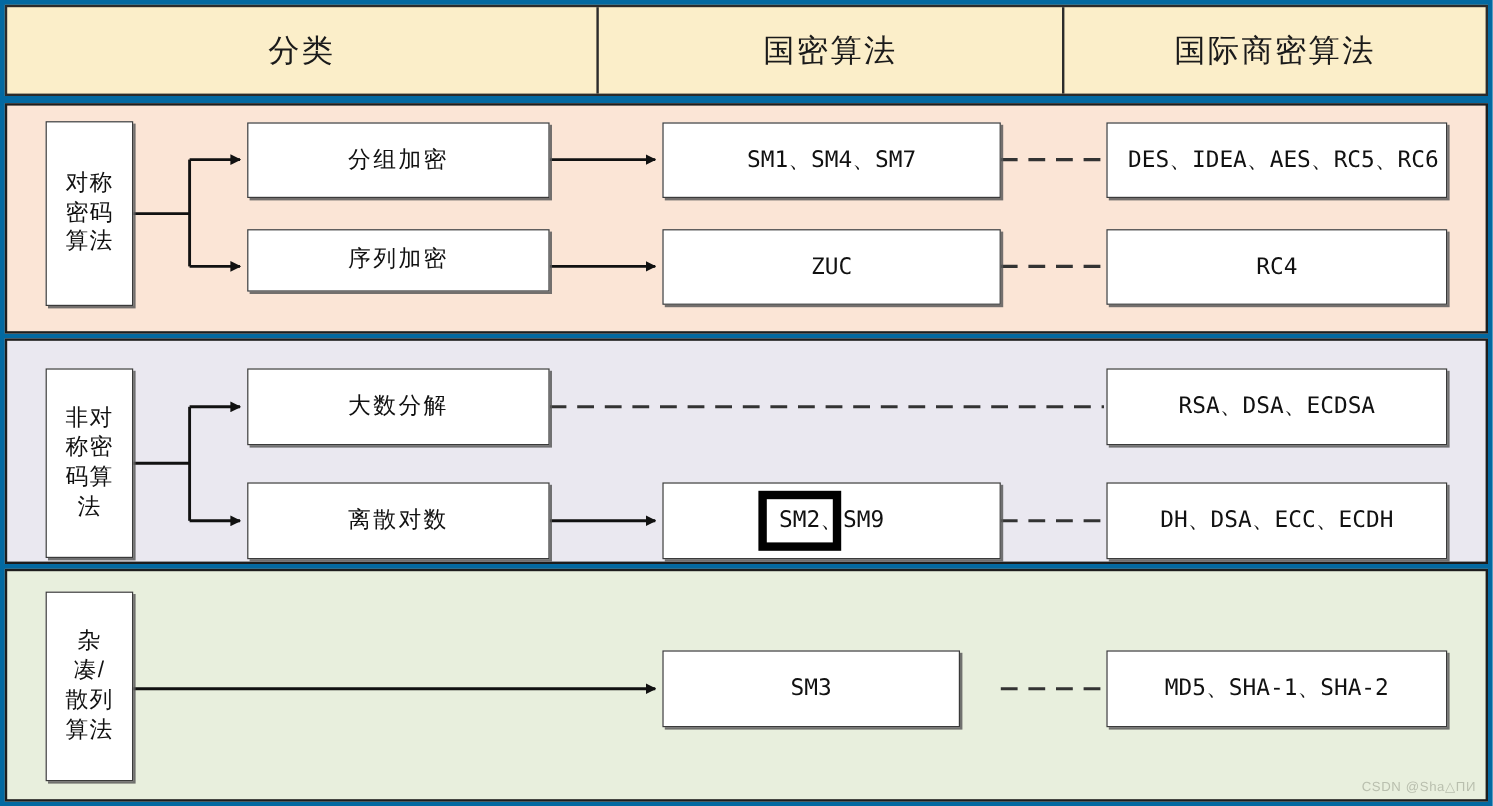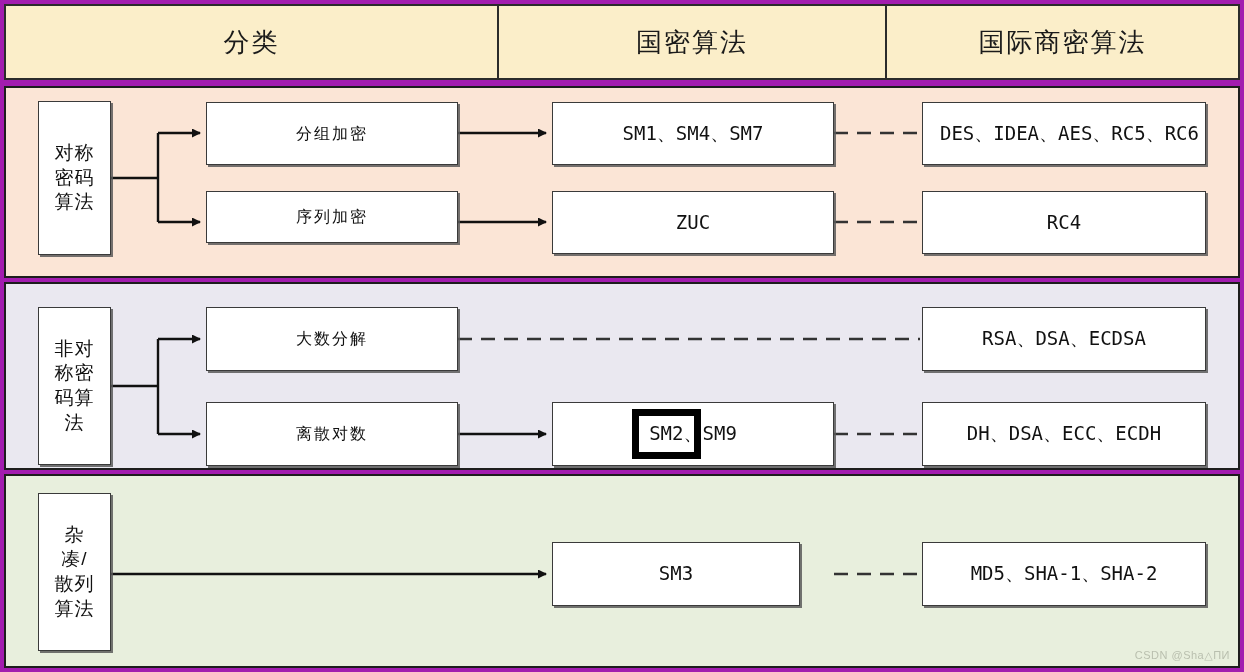--- a/index.html
+++ b/index.html
@@ -1,20 +1,20 @@
 <!DOCTYPE html>
 <html><head>
 <meta charset="utf-8">
 <style>
   html,body{margin:0;padding:0;background:#ffffff;}
   body{font-family:"Liberation Sans","DejaVu Sans",sans-serif;}
   #root{
     position:relative;
     width:1244px;height:672px;
-    background:#a21caf;
+    background:#0369a1;
     overflow:hidden;
   }
 
   
   .header{
     position:absolute;left:4px;top:4px;width:1236px;height:76px;
     background:#fbeec9;
     border:2px solid #2b2b2b;
     box-sizing:border-box;
     display:flex;
@@ -62,21 +62,21 @@
     letter-spacing:1px;
   }
   .vbox .txt{
     width:44px;
     word-break:break-all;
     white-space:normal;
     line-height:1.3;
   }
 
   
-  .mbox{font-size:16px;letter-spacing:2px;}
+  .mbox{font-size:19px;letter-spacing:2px;}
 
   
   .abox{
     font-family:"DejaVu Sans Mono","Liberation Mono",monospace;
     font-size:19px;
     letter-spacing:0px;
   }
 
   
   svg.wires{

